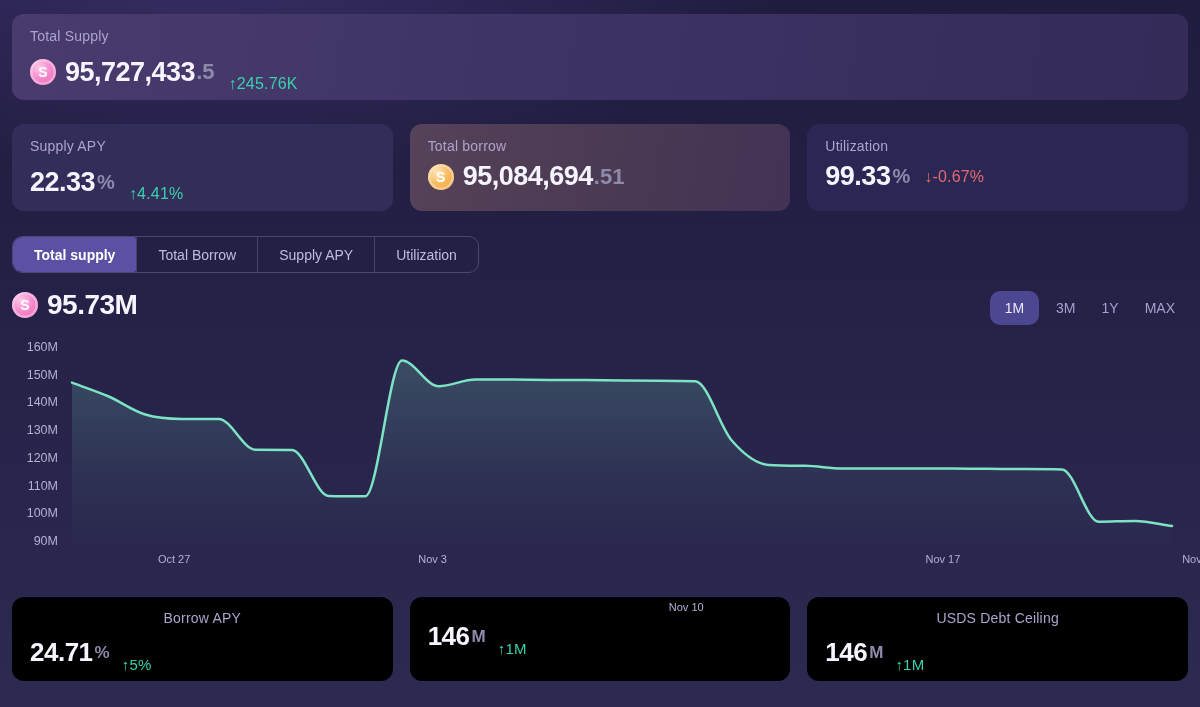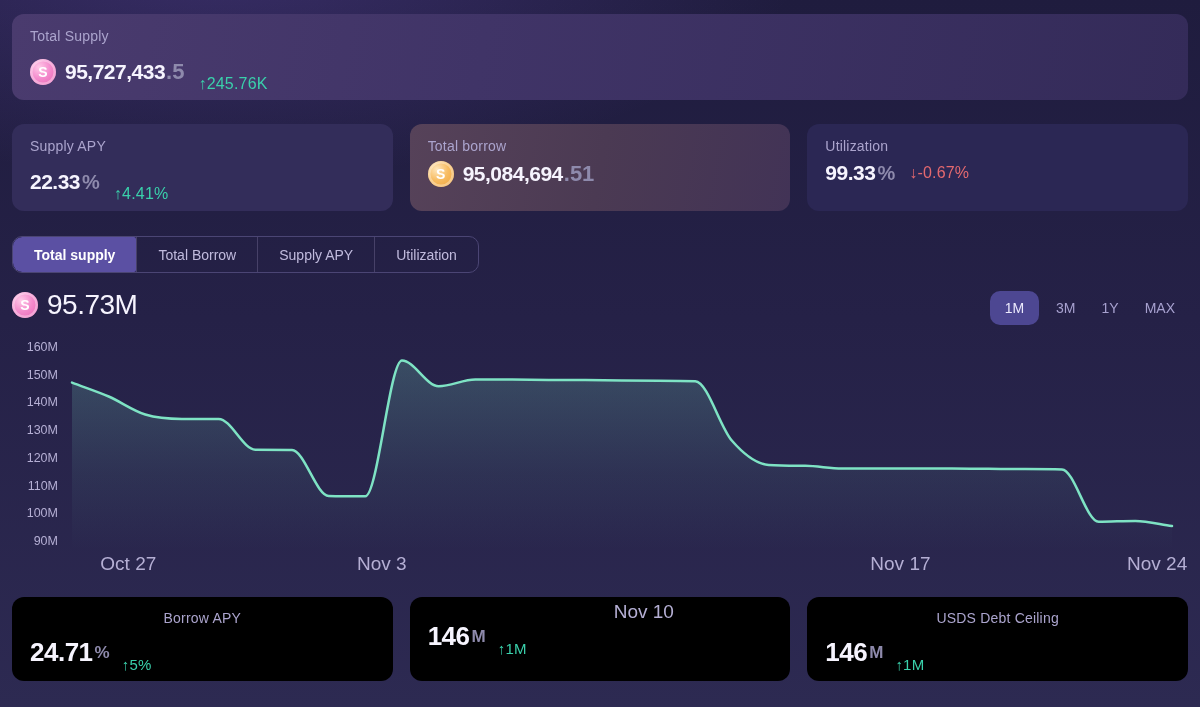--- a/index.html
+++ b/index.html
@@ -26,21 +26,21 @@
   .coin {
     width:26px; height:26px; border-radius:50%; flex:0 0 auto;
     display:inline-flex; align-items:center; justify-content:center;
     margin-right:9px;
     box-shadow: inset 0 0 0 2.5px rgba(255,255,255,0.35);
   }
   .coin span { color:#fff; font-weight:bold; font-size:14px; line-height:1; }
   .coin-pink   { background: radial-gradient(circle at 35% 32%, #ffc9e8 0%, #f48ccd 45%, #e760b2 100%); }
   .coin-orange { background: radial-gradient(circle at 35% 32%, #ffe7bd 0%, #f7bc62 45%, #ef9f33 100%); }
 
-  .big     { font-size:21px; font-weight:bold; letter-spacing:-0.5px; color:#f6f4fe; }
+  .big     { font-size:27px; font-weight:bold; letter-spacing:-0.5px; color:#f6f4fe; }
   .big-dec { font-size:22px; font-weight:bold; color:#8e8aac; margin-left:1px; }
   .unit    { font-size:20px; font-weight:bold; color:#8e8aac; margin-left:2px; }
   .delta   { font-size:16px; margin-left:14px; letter-spacing:.2px; }
   .teal    { color:#3ad0ab;margin-top:24px; }
   .red     { color:#e4696f; }
 
   
   .row3 { display:grid; grid-template-columns:1fr 1fr 1fr; gap:17px; }
   .stats { margin-bottom:25px; }
   .stats .card { height:87px; }
@@ -61,39 +61,39 @@
   .tab + .tab { border-left:1px solid #474168; }
   .tab.active {
     background:#5b50a3; color:#ffffff; font-weight:bold;
     border-radius:9px 2px 2px 9px;
   }
 
   
   .chart-header { position:relative; }
   .chart-date { font-size:12.5px; color:#a29dc7; margin-top:4px; }
   .chart-value-row { display:flex; align-items:center; margin-top:6px; }
-  .chart-big { font-size:28px; font-weight:normal; letter-spacing:-0.5px; }
+  .chart-big { font-size:28px; font-weight:bold; letter-spacing:-0.5px; }
   .ranges { position:absolute; top:2px; right:4px; display:flex; align-items:center; gap:8px;padding-left:8px; }
   .range-btn {
     background:transparent; border:none; cursor:pointer;
     font-family:inherit; font-size:14px; color:#a7a1cf;
     height:34px; padding:0 9px; border-radius:10px;
   }
   .range-btn.active { background:#4d4792; color:#eceafd; padding:0 15px; }
 
   
   .chart { position:relative; height:240px; margin-top:13px; }
   .chart svg { position:absolute; left:0; top:0; }
   .y-tick {
     position:absolute; left:0; width:46px; text-align:right;
     font-size:12.5px; color:#b5afd4;
   }
   .x-tick {
-    position:absolute; top:219px; width:90px; text-align:left;
-    font-size:19px; color:#b5afd4;
+    position:absolute; top:219px; width:90px; text-align:right;
+    font-size:11px; color:#b5afd4;
   }
 
   
   .bottom { margin-top:23px; }
   .bottom .card { height:84px; background:#000000; padding:13px 18px;text-align:center; }
   .bottom .value-row { margin-top:6px; }
   .bottom .big { font-size:26px; }
   .bottom .unit { font-size:17px; }
   .bottom .delta { font-size:15px; margin-left:12px; }
 </style>

